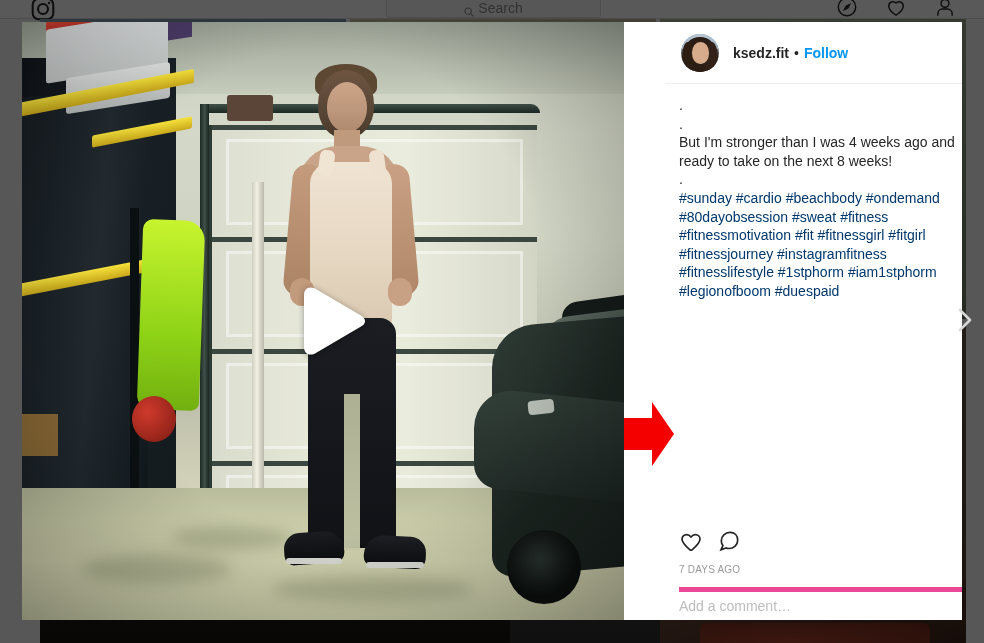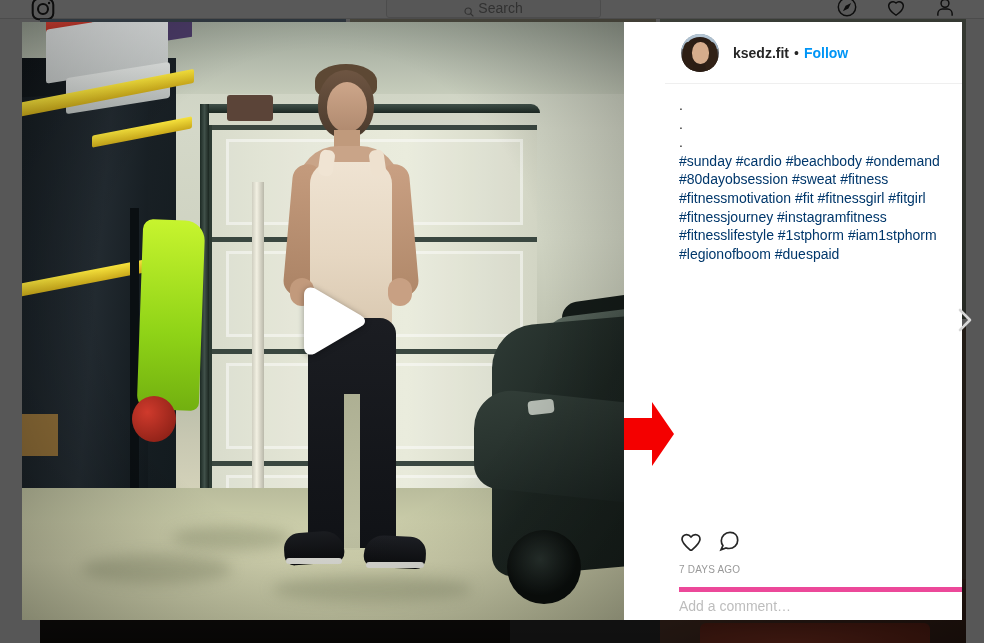--- a/index.html
+++ b/index.html
@@ -588,20 +588,21 @@
           <span class="dot-sep">•</span>
           <span class="follow-link">Follow</span>
         </div>
       </div>
 
       <div class="caption-wrap">
         <div class="caption-scroll">
           <div class="caption" id="caption-body">
               <div class="cap-line"><span>.</span></div>
               <div class="cap-line"><span>.</span></div>
+              <div class="cap-line"><span>But I'm stronger than I was 4 weeks ago and ready to take on the next 8 weeks!</span></div>
               <div class="cap-line"><span>.</span></div>
               <div class="cap-line"><span class="lnk">#sunday</span><span> </span><span class="lnk">#cardio</span><span> </span><span class="lnk">#beachbody</span><span> </span><span class="lnk">#ondemand</span><span> </span><span class="lnk">#80dayobsession</span><span> </span><span class="lnk">#sweat</span><span> </span><span class="lnk">#fitness</span><span> </span><span class="lnk">#fitnessmotivation</span><span> </span><span class="lnk">#fit</span><span> </span><span class="lnk">#fitnessgirl</span><span> </span><span class="lnk">#fitgirl</span><span> </span><span class="lnk">#fitnessjourney</span><span> </span><span class="lnk">#instagramfitness</span><span> </span><span class="lnk">#fitnesslifestyle</span><span> </span><span class="lnk">#1stphorm</span><span> </span><span class="lnk">#iam1stphorm</span><span> </span><span class="lnk">#legionofboom</span><span> </span><span class="lnk">#duespaid</span></div>
             </div>
         </div>
 
         <div class="scrollbar">
           <div class="sb-arrow">
             <svg viewBox="0 0 10 10" fill="none" stroke="#5a5a5a" stroke-width="1.6">
               <polyline points="2,6.5 5,3.2 8,6.5"></polyline>
             </svg>

